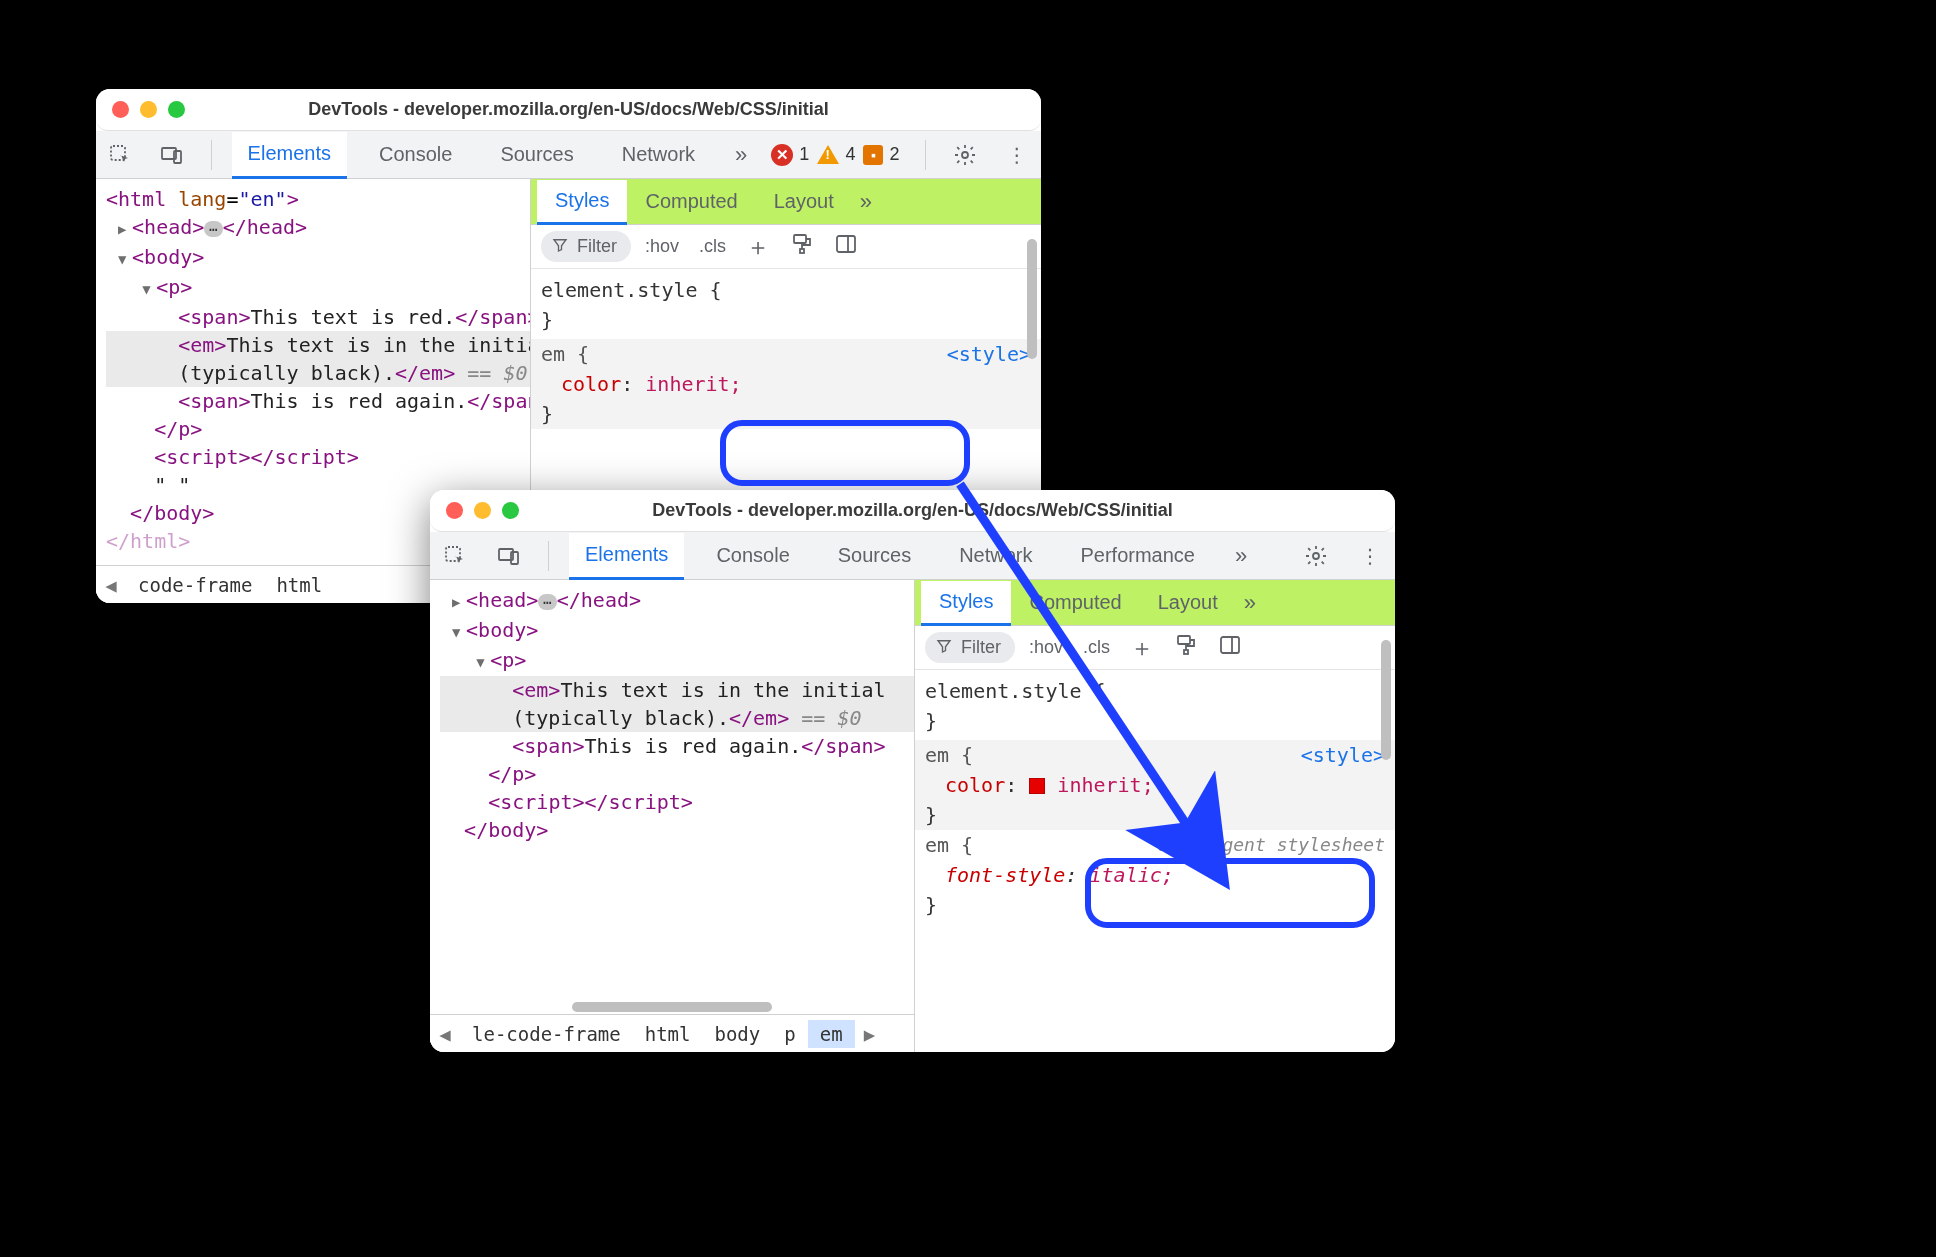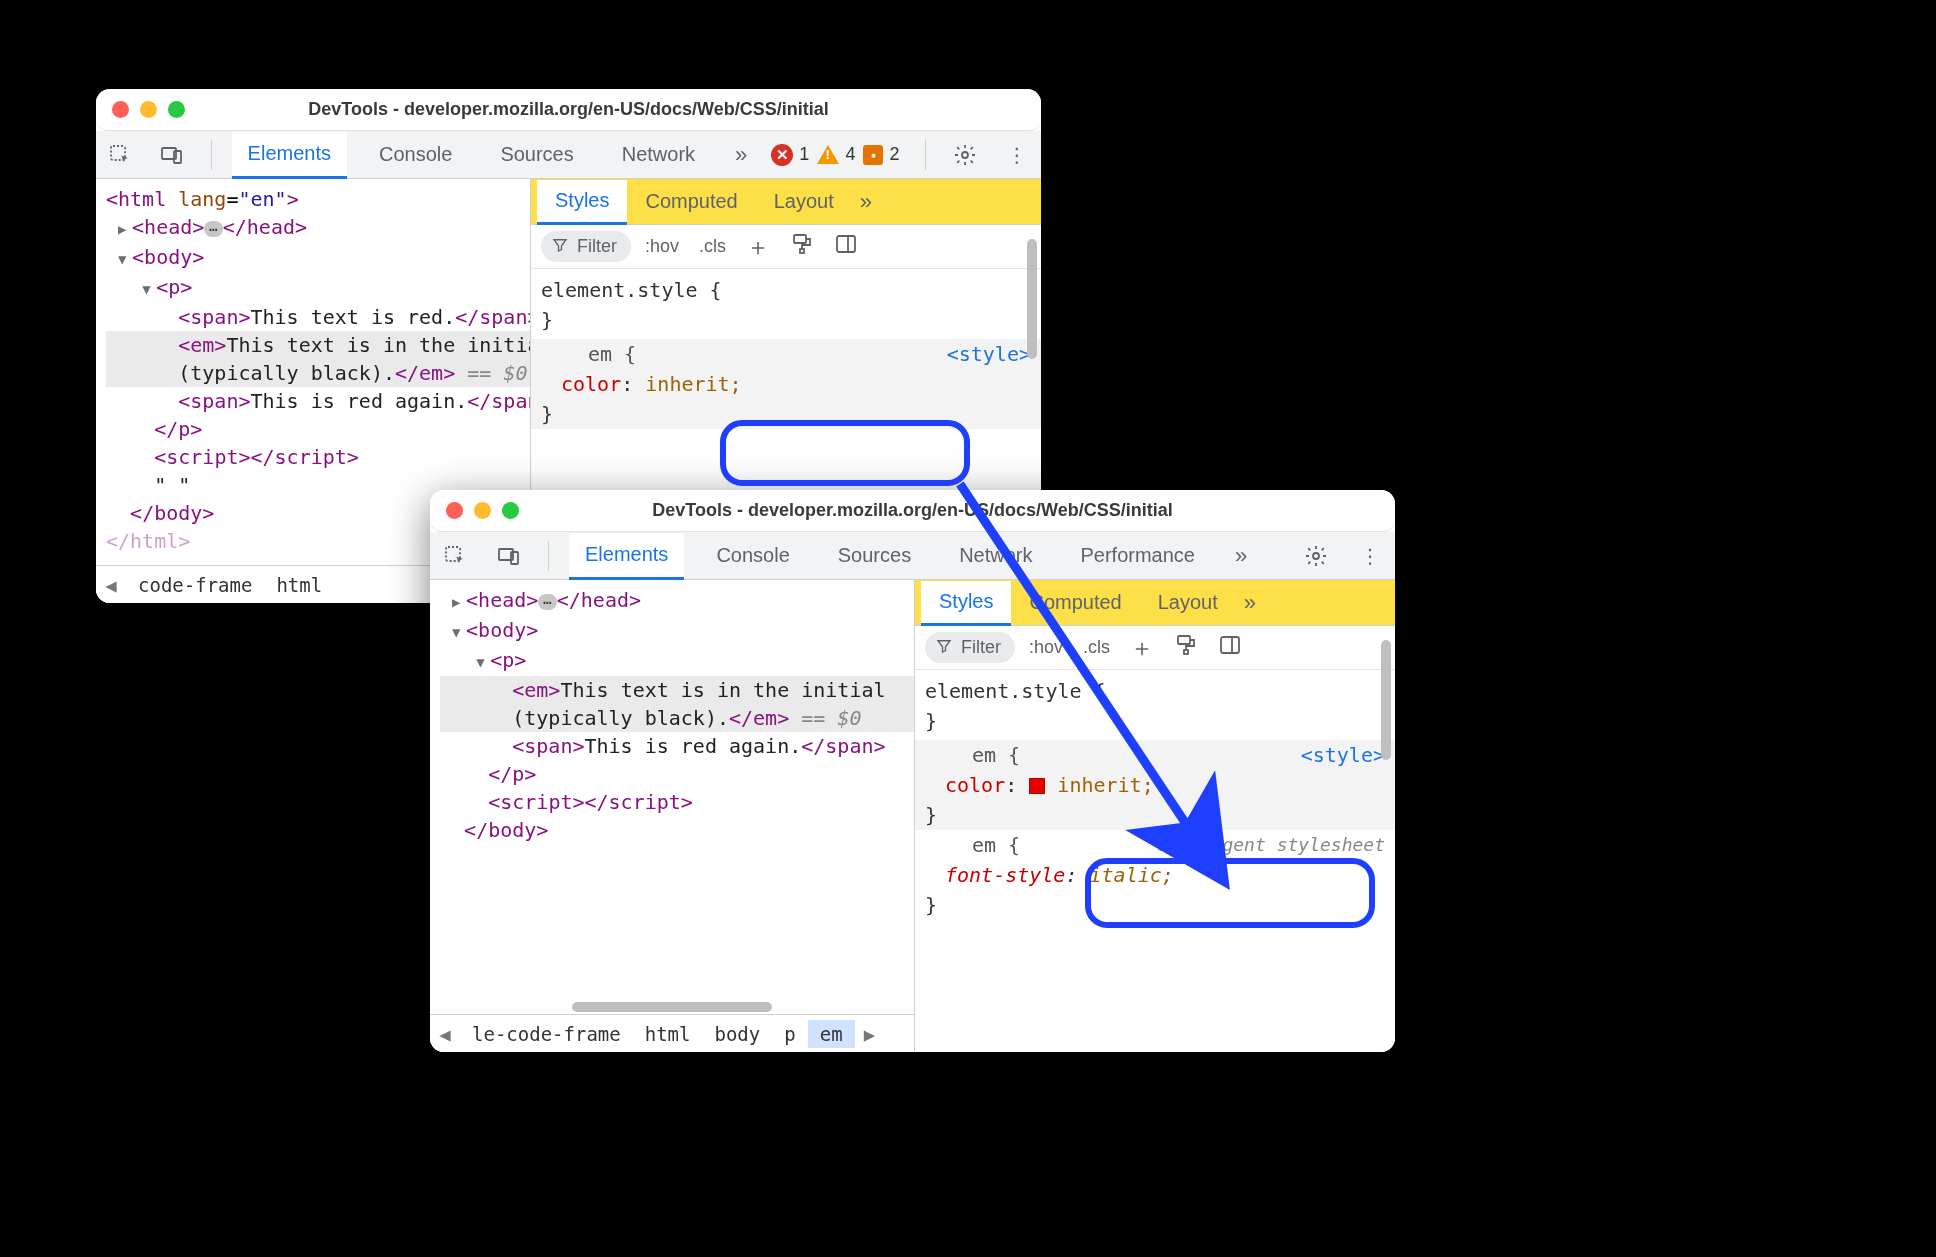--- a/index.html
+++ b/index.html
@@ -127,44 +127,44 @@
     background:#fff;
     display:flex;
     flex-direction:column;
     position:relative;
   }
   .styles-tabs {
     height: 46px;
     display:flex;
     align-items:center;
     border-bottom:1px solid #d0d0d0;
-    background:#fde047;
+    background:#bef264;
     font-size:20px;
     color:#5f6368;
     padding: 0 6px;
   }
   .styles-tabs .stab { padding:0 18px; height:100%; display:flex; align-items:center;}
   .styles-tabs .stab.active { color:#1a73e8; border-bottom:3px solid #1a73e8; margin-bottom:-1px; background:#fff;}
   .styles-toolbar {
     height:44px;
     display:flex;
     align-items:center;
     padding:0 10px;
     border-bottom:1px solid #e5e5e5;
     gap:8px;
     font-size:18px;
     color:#5f6368;
   }
   .filter-pill { background:#e8eaed; border-radius:18px; padding:5px 14px 5px 10px; display:flex; align-items:flex-start; gap:8px;}
   .tbtn { padding:2px 6px; }
   .styles-content { flex:1; padding:6px 10px; font-family: ui-monospace, Menlo, monospace; font-size:20px; line-height:30px; color:#333;}
   .rule { margin-bottom:4px;}
-  .selector { color:#555;margin-left:47px; }
+  .selector { color:#555; }
   .prop-name { color:#c80000; }
-  .prop-value { color:#a16207; }
+  .prop-value { color:#be185d; }
   .source-link { float:right; color:#1a73e8; font-family: ui-monospace, Menlo, monospace;}
   .ua-link { float:right; color:#888; font-style: italic; font-size:18px;}
   .swatch { display:inline-block; width:16px; height:16px; background:#e60000; border:1px solid rgba(0,0,0,.2); vertical-align:-2px;}
   .em-highlight { background:#f3f3f3; margin:0 -10px; padding:0 10px;}
   .vscroll { position:absolute; right:4px; top:60px; width:10px; height:120px; background:#bfbfbf; border-radius:5px;}
 
   .annot { position:absolute; border:6px solid #1f3fff; border-radius:22px; pointer-events:none; z-index:50;}
 
   svg.icon { width:24px; height:24px; fill:none; stroke:currentColor; stroke-width:1.8; }
 </style>

